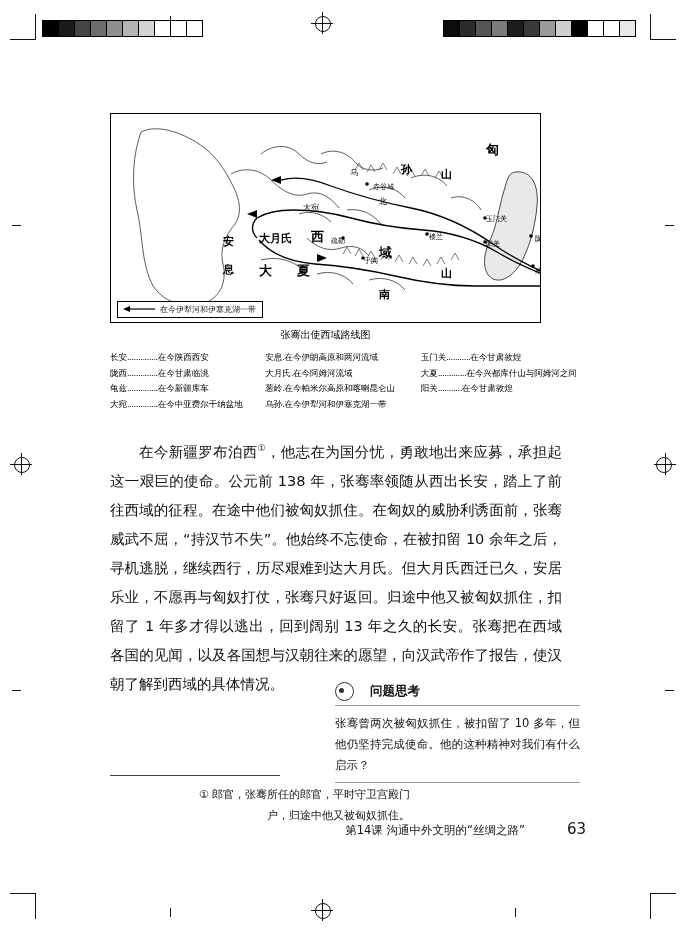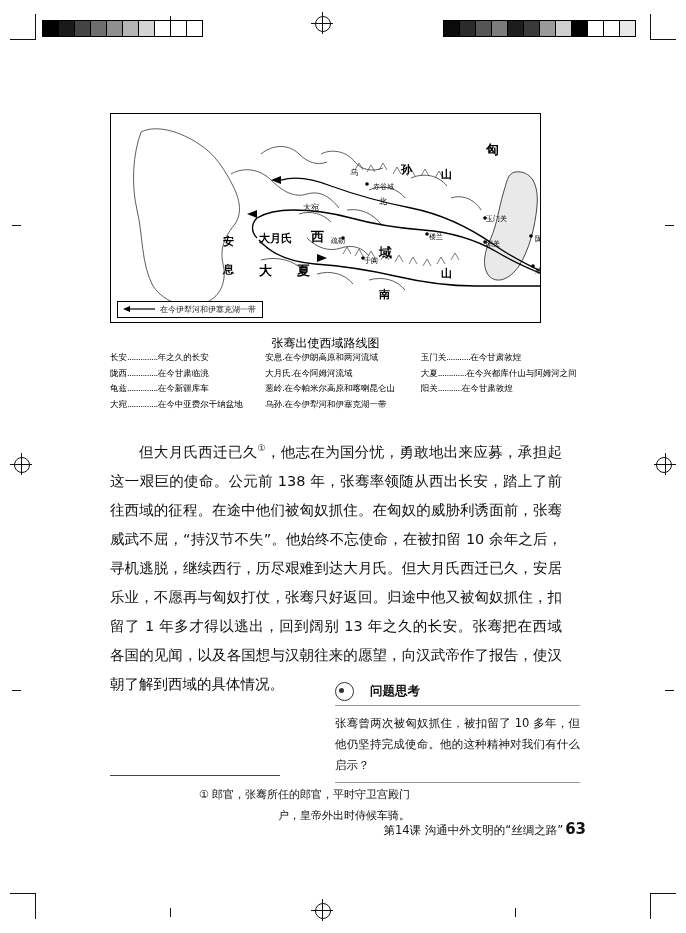--- a/index.html
+++ b/index.html
@@ -114,22 +114,22 @@
     font-size: 8px;
     background: #fff;
     display: flex;
     align-items: center;
     gap: 4px;
   }
   .legend-arrow { display: inline-block; }
 
   .map-caption {
     text-align: center;
-    font-size: 12px;
-    margin-top: 12px;
+    font-size: 10px;
+    margin-top: 5px;
     color: #000;
   }
 
   
   .glossary {
     position: absolute;
     left: 110px;
     top: 350px;
     width: 466px;
     font-size: 8.5px;
@@ -221,21 +221,21 @@
   .footer {
     position: absolute;
     right: 100px;
     bottom: 95px;
     display: flex;
     align-items: baseline;
     gap: 2px;
     font-size: 11.5px;
     color: #111;
   }
-  .page-num { font-size: 15px; font-weight: bold; }
+  .page-num { font-size: 15px; font-weight: normal; margin-left: 40px; }
 </style>
 </head>
 <body>
 
 <div class="page">
 
   <div class="corner" style="left:10px; top:14px;">
     <i class="h" style="left:0; top:25px;"></i>
     <i class="v" style="left:25px; top:0;"></i>
   </div>
@@ -401,21 +401,21 @@
             </svg>
         </span>
         <span>在今伊犁河和伊塞克湖一带</span>
       </div>
     </div>
     <div class="map-caption">张骞出使西域路线图</div>
   </div>
 
   <div class="glossary" id="glossary">
       <div class="row">
-        <div class="cell"><span>长安</span><span class="dots">..............</span><span>年之久的长安</span></div>
+        <div class="cell"><span>长安</span><span class="dots">..............</span><span>在今陕西西安</span></div>
         <div class="cell"><span>安息</span><span class="dots">.</span><span>在今伊朗高原和两河流域</span></div>
         <div class="cell"><span>玉门关</span><span class="dots">...........</span><span>在今甘肃敦煌</span></div>
       </div>
       <div class="row">
         <div class="cell"><span>陇西</span><span class="dots">..............</span><span>在今甘肃临洮</span></div>
         <div class="cell"><span>大月氏</span><span class="dots">.</span><span>在今阿姆河流域</span></div>
         <div class="cell"><span>大夏</span><span class="dots">.............</span><span>在今兴都库什山与阿姆河之间</span></div>
       </div>
       <div class="row">
         <div class="cell"><span>龟兹</span><span class="dots">..............</span><span>在今新疆库车</span></div>
@@ -423,39 +423,39 @@
         <div class="cell"><span>阳关</span><span class="dots">...........</span><span>在今甘肃敦煌</span></div>
       </div>
       <div class="row">
         <div class="cell"><span>大宛</span><span class="dots">..............</span><span>在今中亚费尔干纳盆地</span></div>
         <div class="cell"><span>乌孙</span><span class="dots">.</span><span>在今伊犁河和伊塞克湖一带</span></div>
         <div class="cell"></div>
       </div>
     </div>
 
   <div class="body-text">
-    <span>但大月氏西迁已久</span><span class="sup">①</span><span>，他志在为国分忧，勇敢地出来应募，承担起这一艰巨的使命。公元前 138 年，张骞率领随从西出长安，踏上了前往西域的征程。在途中他们被匈奴抓住。在匈奴的威胁利诱面前，张骞威武不屈，“持汉节不失”。他始终不忘使命，在被扣留 10 余年之后，寻机逃脱，继续西行，历尽艰难到达大月氏。但大月氏西迁已久，安居乐业，不愿再与匈奴打仗，张骞只好返回。归途中他又被匈奴抓住，扣留了 1 年多才得以逃出，回到阔别 13 年之久的长安。张骞把在西域各国的见闻，以及各国想与汉朝往来的愿望，向汉武帝作了报告，使汉朝了解到西域的具体情况。</span>
+    <span>在今新疆罗布泊西</span><span class="sup">①</span><span>，他志在为国分忧，勇敢地出来应募，承担起这一艰巨的使命。公元前 138 年，张骞率领随从西出长安，踏上了前往西域的征程。在途中他们被匈奴抓住。在匈奴的威胁利诱面前，张骞威武不屈，“持汉节不失”。他始终不忘使命，在被扣留 10 余年之后，寻机逃脱，继续西行，历尽艰难到达大月氏。但大月氏西迁已久，安居乐业，不愿再与匈奴打仗，张骞只好返回。归途中他又被匈奴抓住，扣留了 1 年多才得以逃出，回到阔别 13 年之久的长安。张骞把在西域各国的见闻，以及各国想与汉朝往来的愿望，向汉武帝作了报告，使汉朝了解到西域的具体情况。</span>
   </div>
 
   <div class="think-box">
     <div class="think-head">
       <span class="think-icon"></span>
       <span class="think-title">问题思考</span>
     </div>
     <div class="think-body">张骞曾两次被匈奴抓住，被扣留了 10 多年，但他仍坚持完成使命。他的这种精神对我们有什么启示？</div>
     <div class="think-rule"></div>
   </div>
 
   <div class="footnote-rule"></div>
   <div class="footnote">
     <div class="fn-ind">
       <span>①</span>
       <span>郎官，张骞所任的郎官，平时守卫宫殿门</span>
     </div>
-    <div class="fn-line2">户，皇帝外出时侍候车骑。</div>
+    <div class="fn-line2">户，归途中他又被匈奴抓住。</div>
   </div>
 
   <div class="footer">
     <span>第14课 沟通中外文明的“丝绸之路”</span>
     <span class="page-num">63</span>
   </div>
 
 </div>
 
 </body></html>

